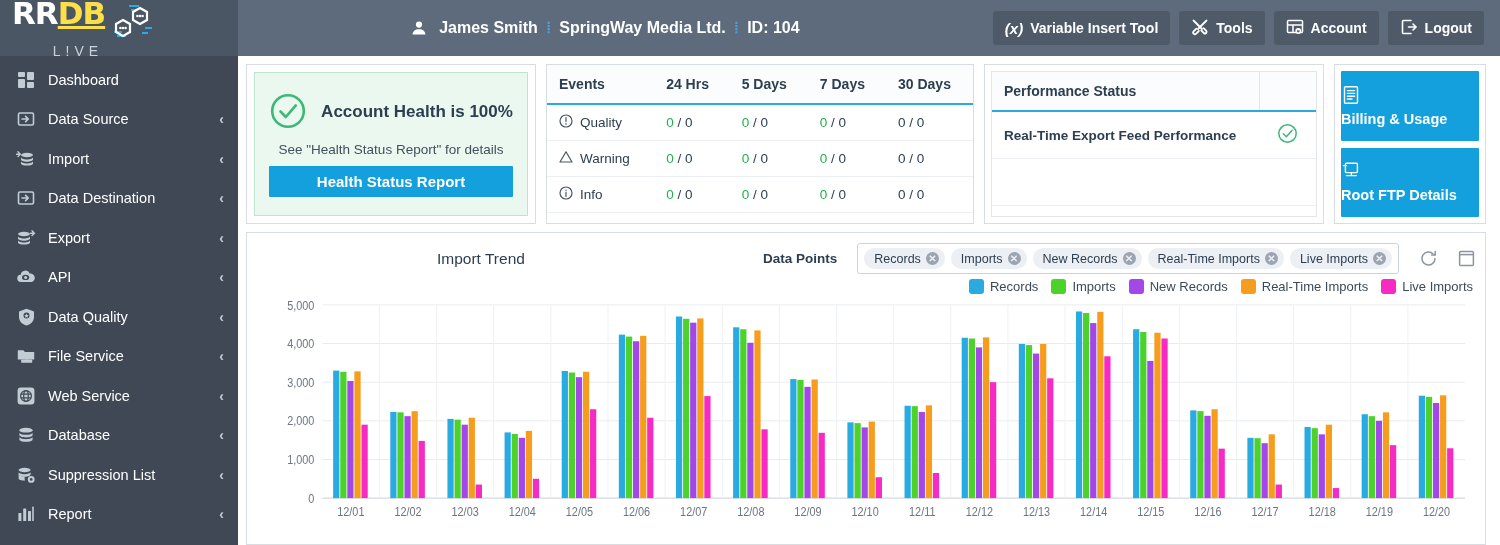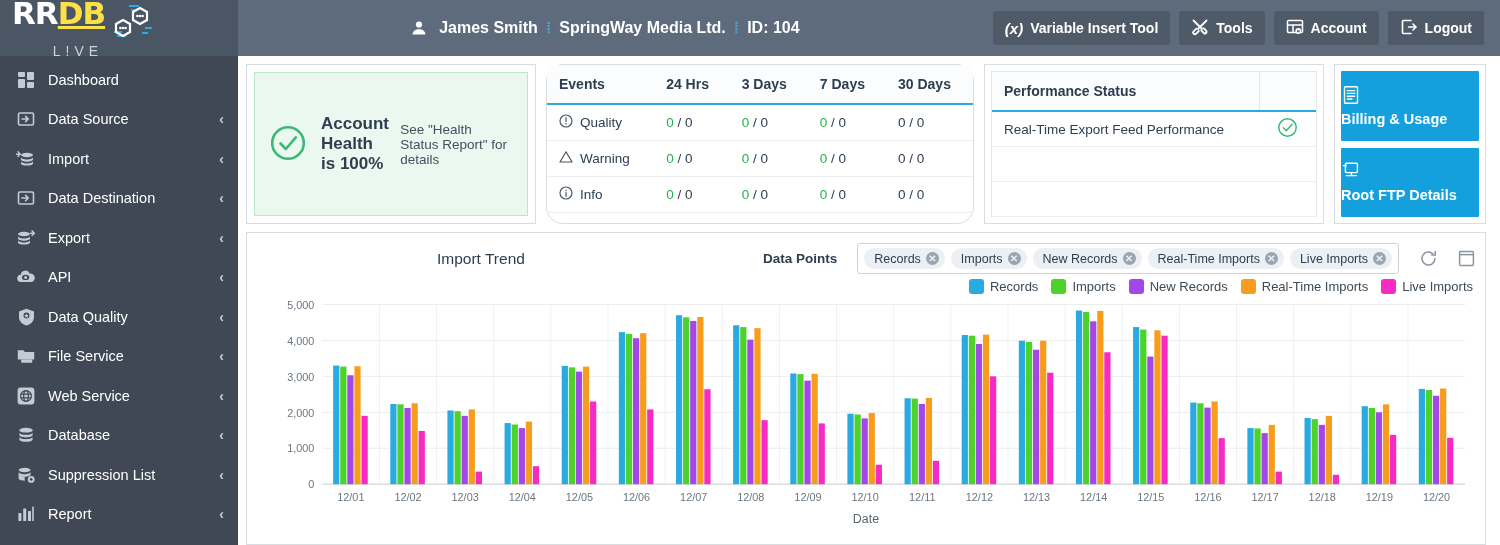--- a/index.html
+++ b/index.html
@@ -69,51 +69,51 @@
   .main { flex: 1; background: #ffffff; padding: 8px 14px 0 8px; min-width: 0; display: flex; flex-direction: column; gap: 8px; }
 
   .top-row { display: flex; gap: 10px; height: 160px; flex: 0 0 160px; }
 
   .panel { border: 1px solid #d7dde2; background: #fff; }
 
   
   .health-panel { width: 290px; flex: 0 0 290px; padding: 7px; }
   .health-inner {
     background: #eaf8f0; border: 1px solid #bfe6cd; height: 100%;
-    padding: 12px 14px; display: flex; flex-direction: row; align-items: center;
+    padding: 12px 14px; display: flex; flex-direction: column; align-items: center;
     justify-content: center; gap: 9px;
   }
   .health-top { display: flex; align-items: center; gap: 14px; }
   .health-title { font-size: 17px; font-weight: bold; color: #2c3e50; }
   .health-sub { font-size: 13.5px; color: #41505e; }
   .health-btn {
     width: 100%; background: #13a0dc; color: #fff; border: none; height: 31px;
     font-size: 15px; font-weight: bold; cursor: pointer; border-radius: 1px;
     font-family: "Liberation Sans", sans-serif;
   }
 
   
-  .events-panel { flex: 1 1 auto; min-width: 0; border-radius: 17px; }
+  .events-panel { flex: 1 1 auto; min-width: 0; }
   table.grid { width: 100%; border-collapse: collapse; font-size: 13.5px; }
   table.grid th {
     text-align: left; font-weight: bold; color: #2c3e50; font-size: 14px;
     padding: 11px 12px; background: #fbfcfd; border-bottom: 2px solid #29abe2;
   }
   table.grid td { padding: 9px 12px; border-bottom: 1px solid #eceff1; color: #2c3e50; }
   .ev-name { display: flex; align-items: center; gap: 7px; white-space: nowrap; }
   .num-zero { color: #22b14c; }
   .num-plain { color: #2c3e50; }
 
   
   .perf-panel { width: 340px; flex: 0 0 340px; padding: 6px; }
   .perf-inner { border: 1px solid #e3e7ea; height: 100%; }
   .perf-head { display: flex; border-bottom: 2px solid #29abe2; background: #fbfcfd; }
   .perf-head .c1 { flex: 1; padding: 11px 12px; font-weight: bold; font-size: 14px; color: #2c3e50; }
   .perf-head .c2 { width: 57px; flex: 0 0 57px; border-left: 1px solid #e3e7ea; }
-  .perf-row { display: flex; border-bottom: 1px solid #eceff1; height: 35px; align-items: center; }
+  .perf-row { display: flex; border-bottom: 1px solid #eceff1; height: 47px; align-items: center; font-weight: bold; }
   .perf-row .c1 { flex: 1; padding: 0 12px; font-size: 13.5px; color: #2c3e50; }
   .perf-row .c2 { width: 57px; flex: 0 0 57px; display: flex; align-items: center; justify-content: center; }
 
   
   .rbtn-panel { width: 152px; flex: 0 0 152px; padding: 6px; display: flex; flex-direction: column; gap: 7px; }
   .rbtn {
     background: #13a0dc; color: #fff; border: none; flex: 1;
     display: flex; flex-direction: column; align-items: flex-start; justify-content: center;
     gap: 3px; font-size: 14.5px; font-weight: bold; cursor: pointer; border-radius: 1px;
     font-family: "Liberation Sans", sans-serif;
@@ -407,30 +407,31 @@
             <div class="health-top">
               <span>
                 <svg width="38" height="38" viewBox="0 0 38 38" fill="none" stroke="#3cb878" stroke-width="2.6">
                   <circle cx="19" cy="19" r="15.8"></circle>
                     <path d="M11.5 19.5 L16.8 25 L26.8 13.4" stroke-linecap="round" stroke-linejoin="round"></path>
                 </svg>
               </span>
               <span class="health-title">Account Health is 100%</span>
             </div>
             <div class="health-sub">See "Health Status Report" for details</div>
+            <button class="health-btn">Health Status Report</button>
           </div>
         </div>
 
         <div class="panel events-panel">
           <table class="grid">
             <thead>
               <tr>
                 <th>Events</th>
                 <th>24 Hrs</th>
-                <th>3 Days</th>
+                <th>5 Days</th>
                 <th>7 Days</th>
                 <th>30 Days</th>
               </tr>
             </thead>
             <tbody>
               <tr>
                 <td>
                   <span class="ev-name">
                     <span>
                       <svg width="14" height="14" viewBox="0 0 14 14" fill="none" stroke="#4b5664" stroke-width="1.2">
@@ -748,18 +749,17 @@
               <text x="1131.3" y="190" text-anchor="middle" font-size="11" fill="#6b7680">12/19</text>
               <line x1="1160.2" x2="1160.2" y1="6" y2="174" stroke="#eef1f3" stroke-width="1" vector-effect="non-scaling-stroke"></line>
               <rect x="1171.182" y="84.96" width="6.307136" height="89.04" fill="#29abe2"></rect>
               <rect x="1178.3492" y="85.96799999999999" width="6.307136" height="88.03200000000001" fill="#4cd22a"></rect>
               <rect x="1185.5164" y="91.344" width="6.307136" height="82.656" fill="#a347e8"></rect>
               <rect x="1192.6836" y="84.624" width="6.307136" height="89.376" fill="#f79d1e"></rect>
               <rect x="1199.8508" y="130.656" width="6.307136" height="43.343999999999994" fill="#f72bc4"></rect>
               <text x="1189.1000000000001" y="190" text-anchor="middle" font-size="11" fill="#6b7680">12/20</text>
             </svg>
         </div>
-        <div class="xlabel">Date</div>
       </div>
 
     </div>
   </div>
 </div>
 
 </body></html>

